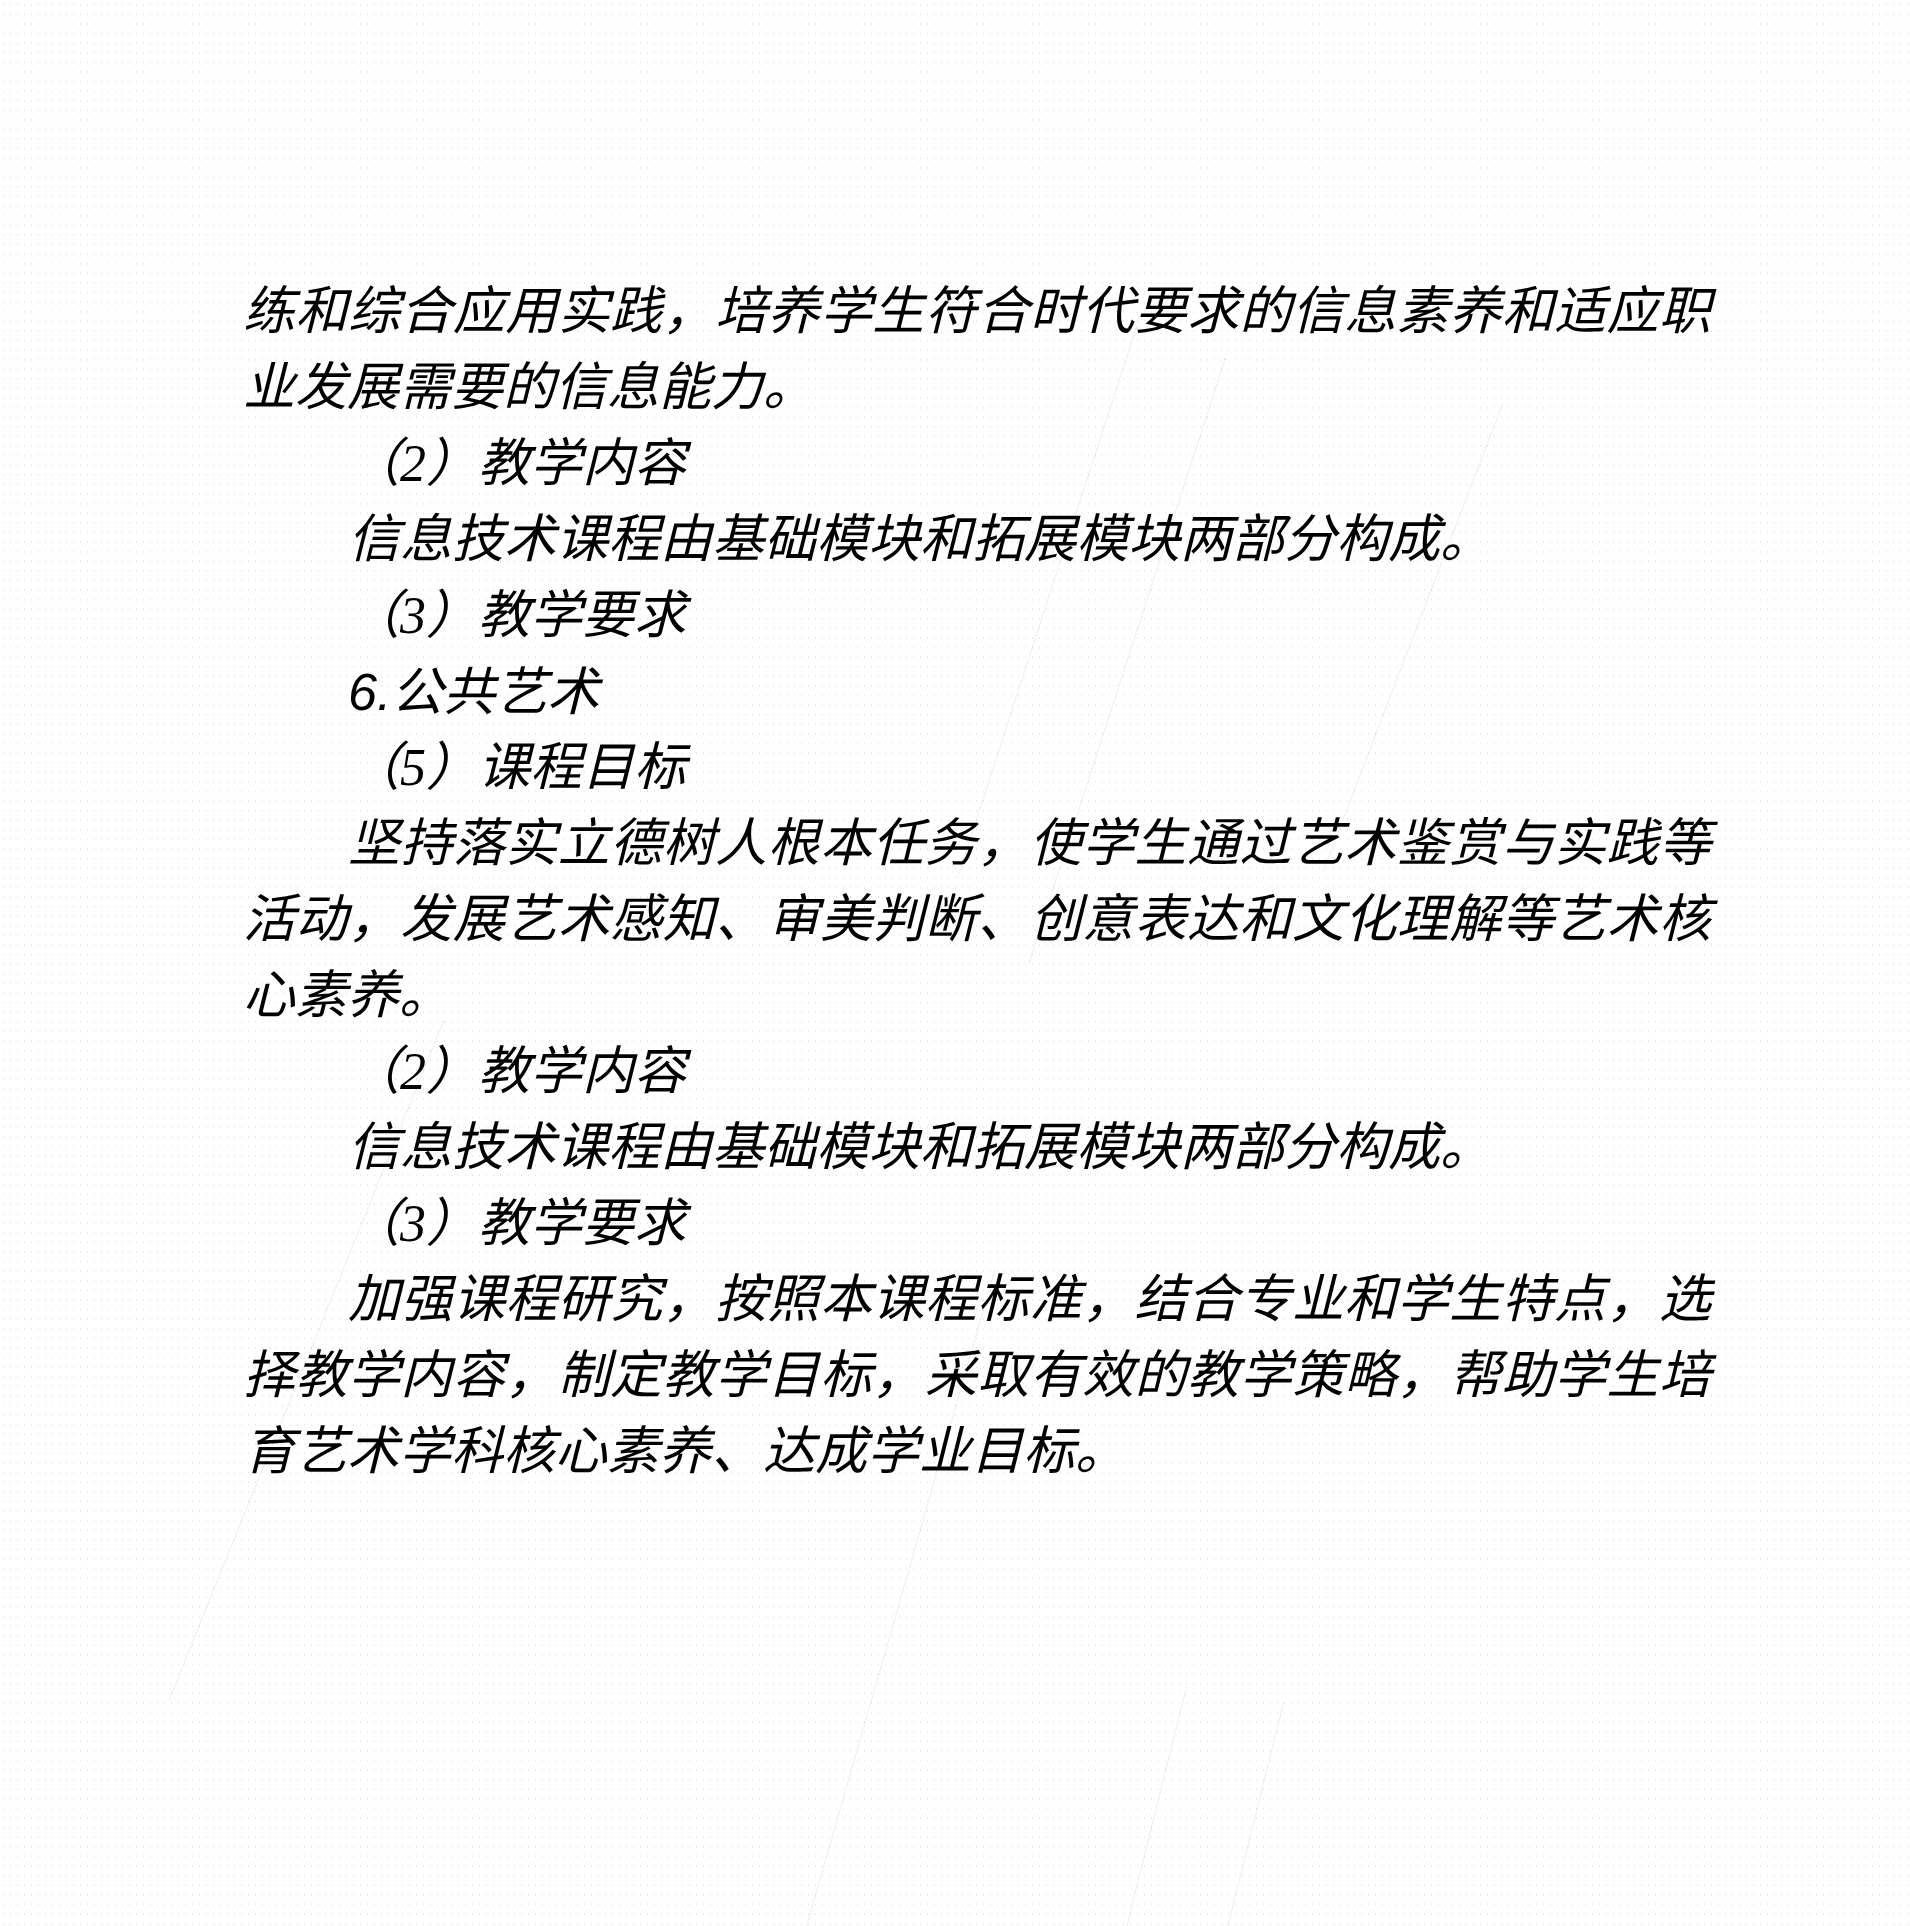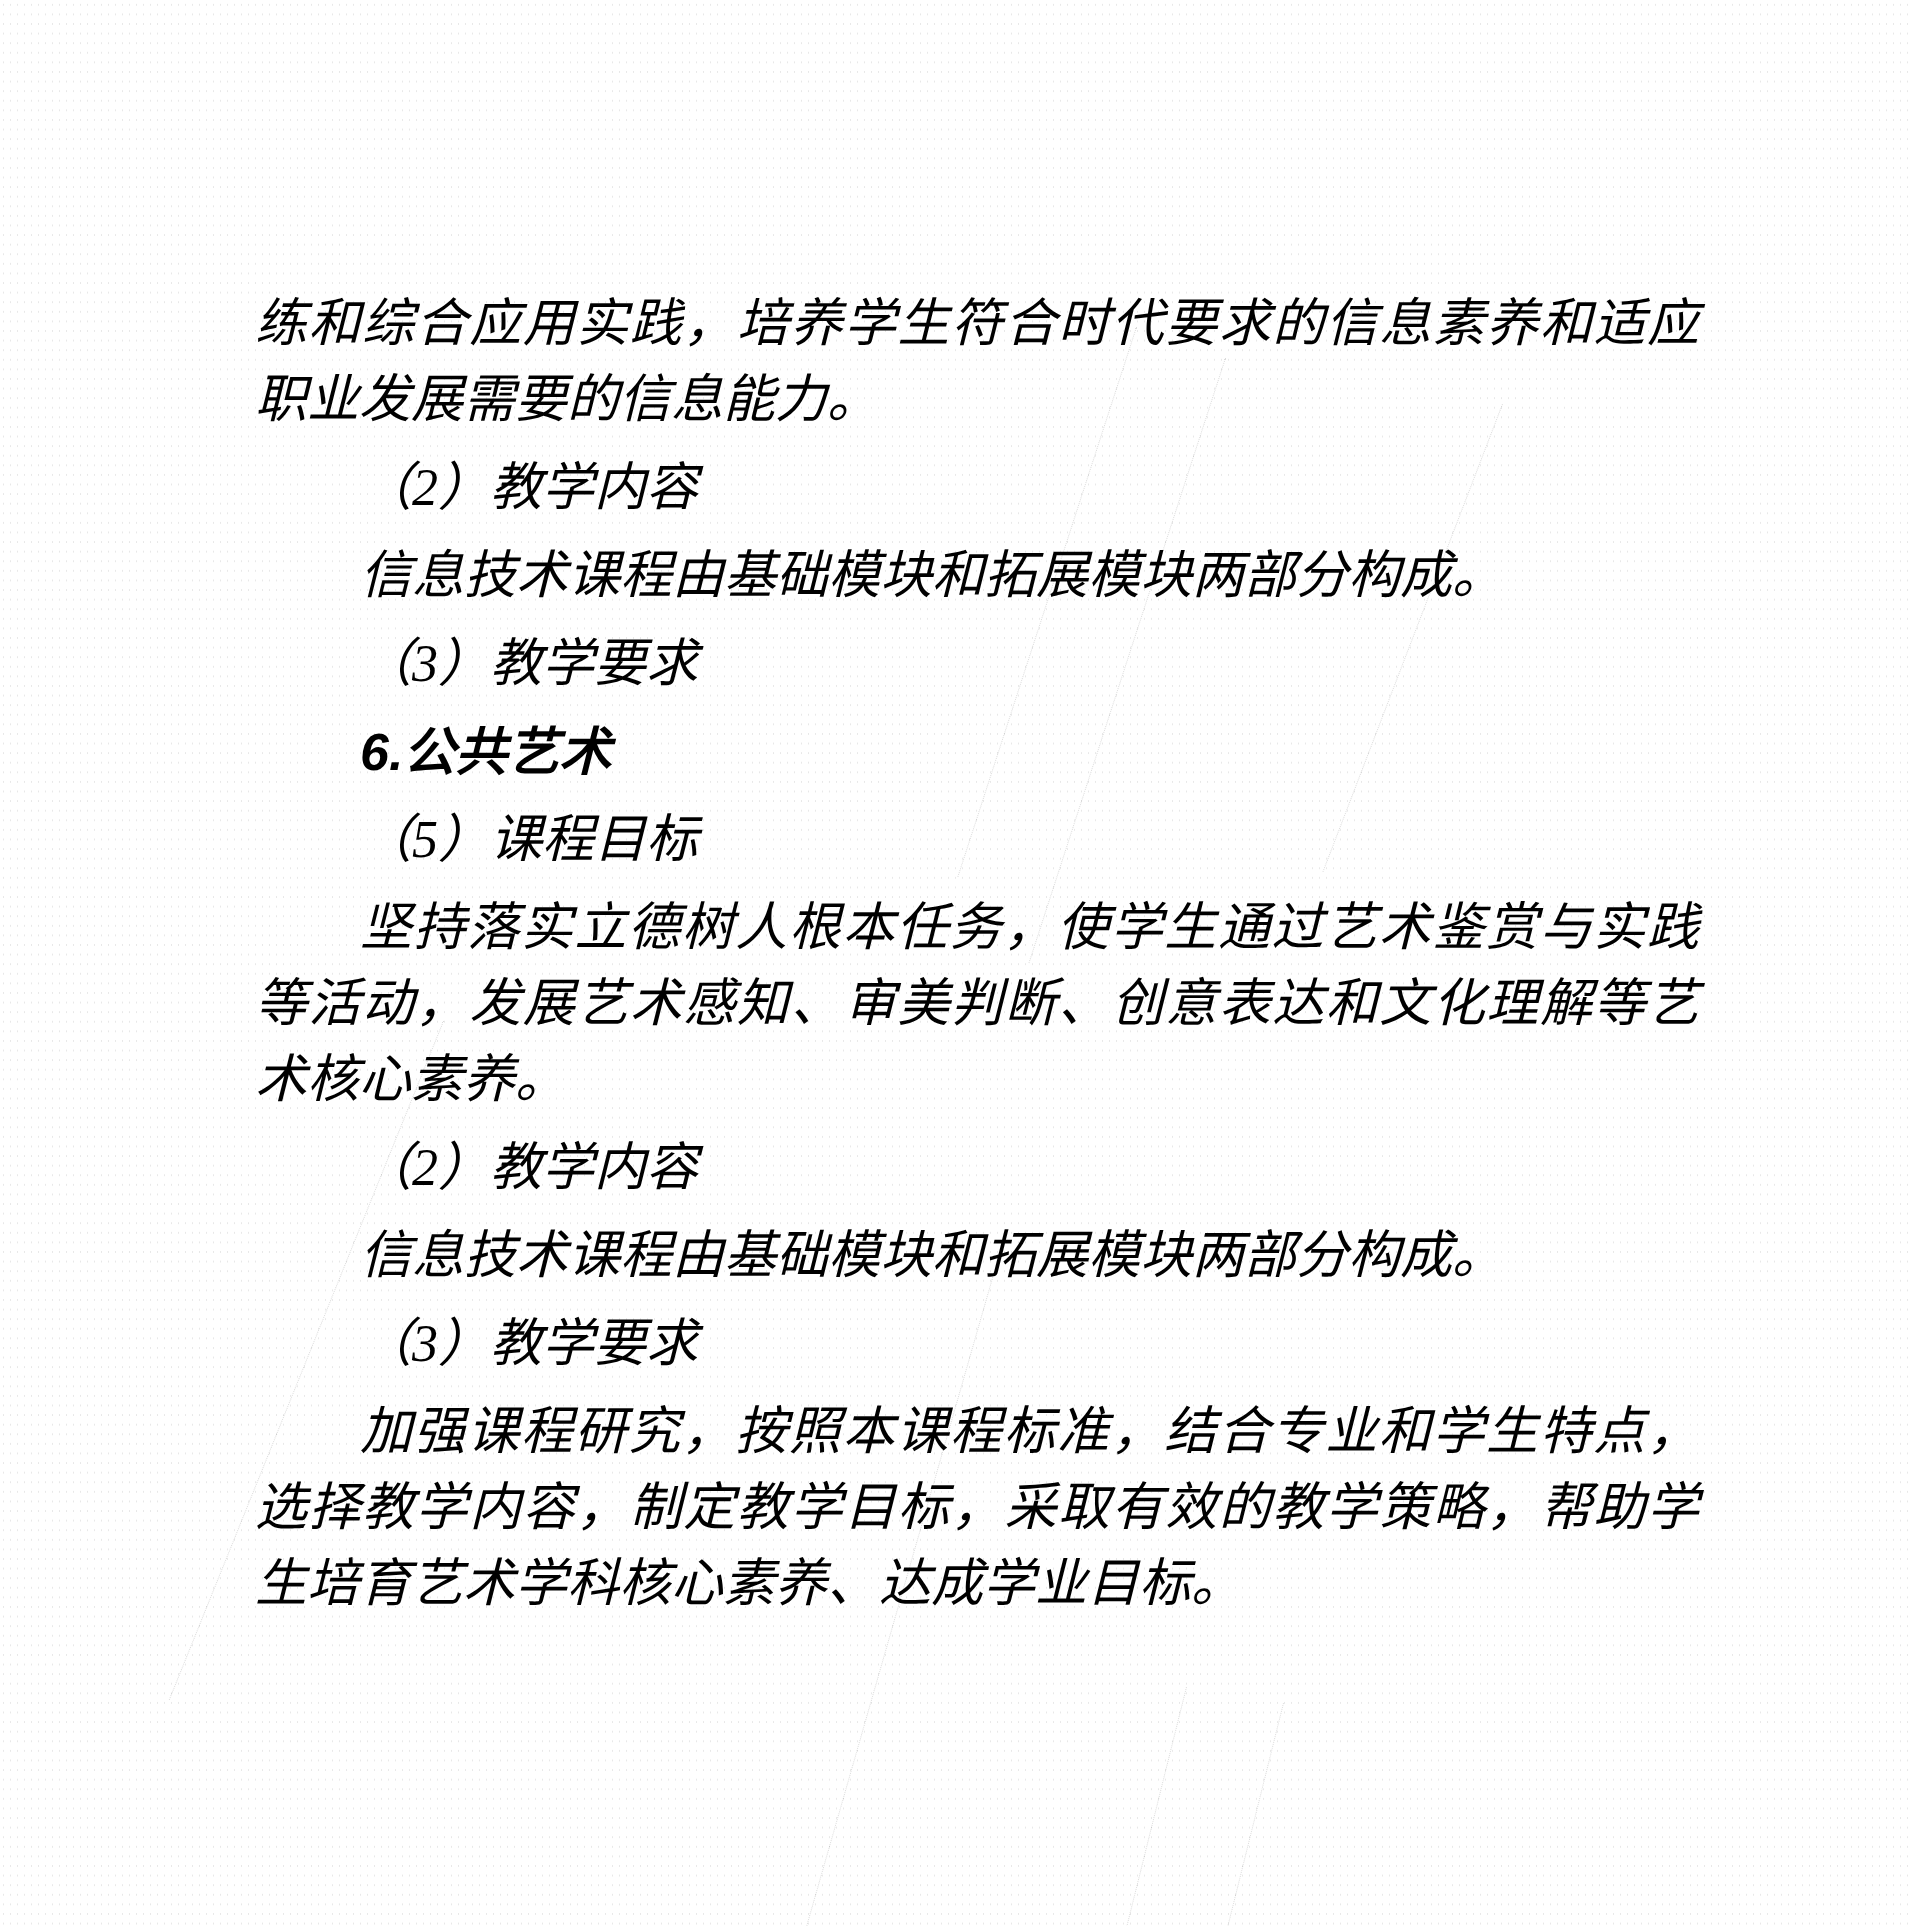--- a/index.html
+++ b/index.html
@@ -45,28 +45,28 @@
     left: 243px;
     top: 274px;
     width: 1468px;
     font-size: 52px;
     line-height: 76px;
     text-align: justify;
     font-style: italic; 
     letter-spacing: 0;
   }
   .content p {
-    margin: 12px;
+    margin: 0;
     padding: 0;
   }
   .ind  { text-indent: 105px; }   
   .cont { text-indent: 0; }       
   .head {
     font-family: "Liberation Sans", "DejaVu Sans", sans-serif;
-    font-weight: 700;
+    font-weight: 400;
   }
 </style>
 </head>
 <body>
 
 <div class="page">
 
   <div class="dot-texture"></div>
   <div class="streak s1"></div>
   <div class="streak s2"></div>

